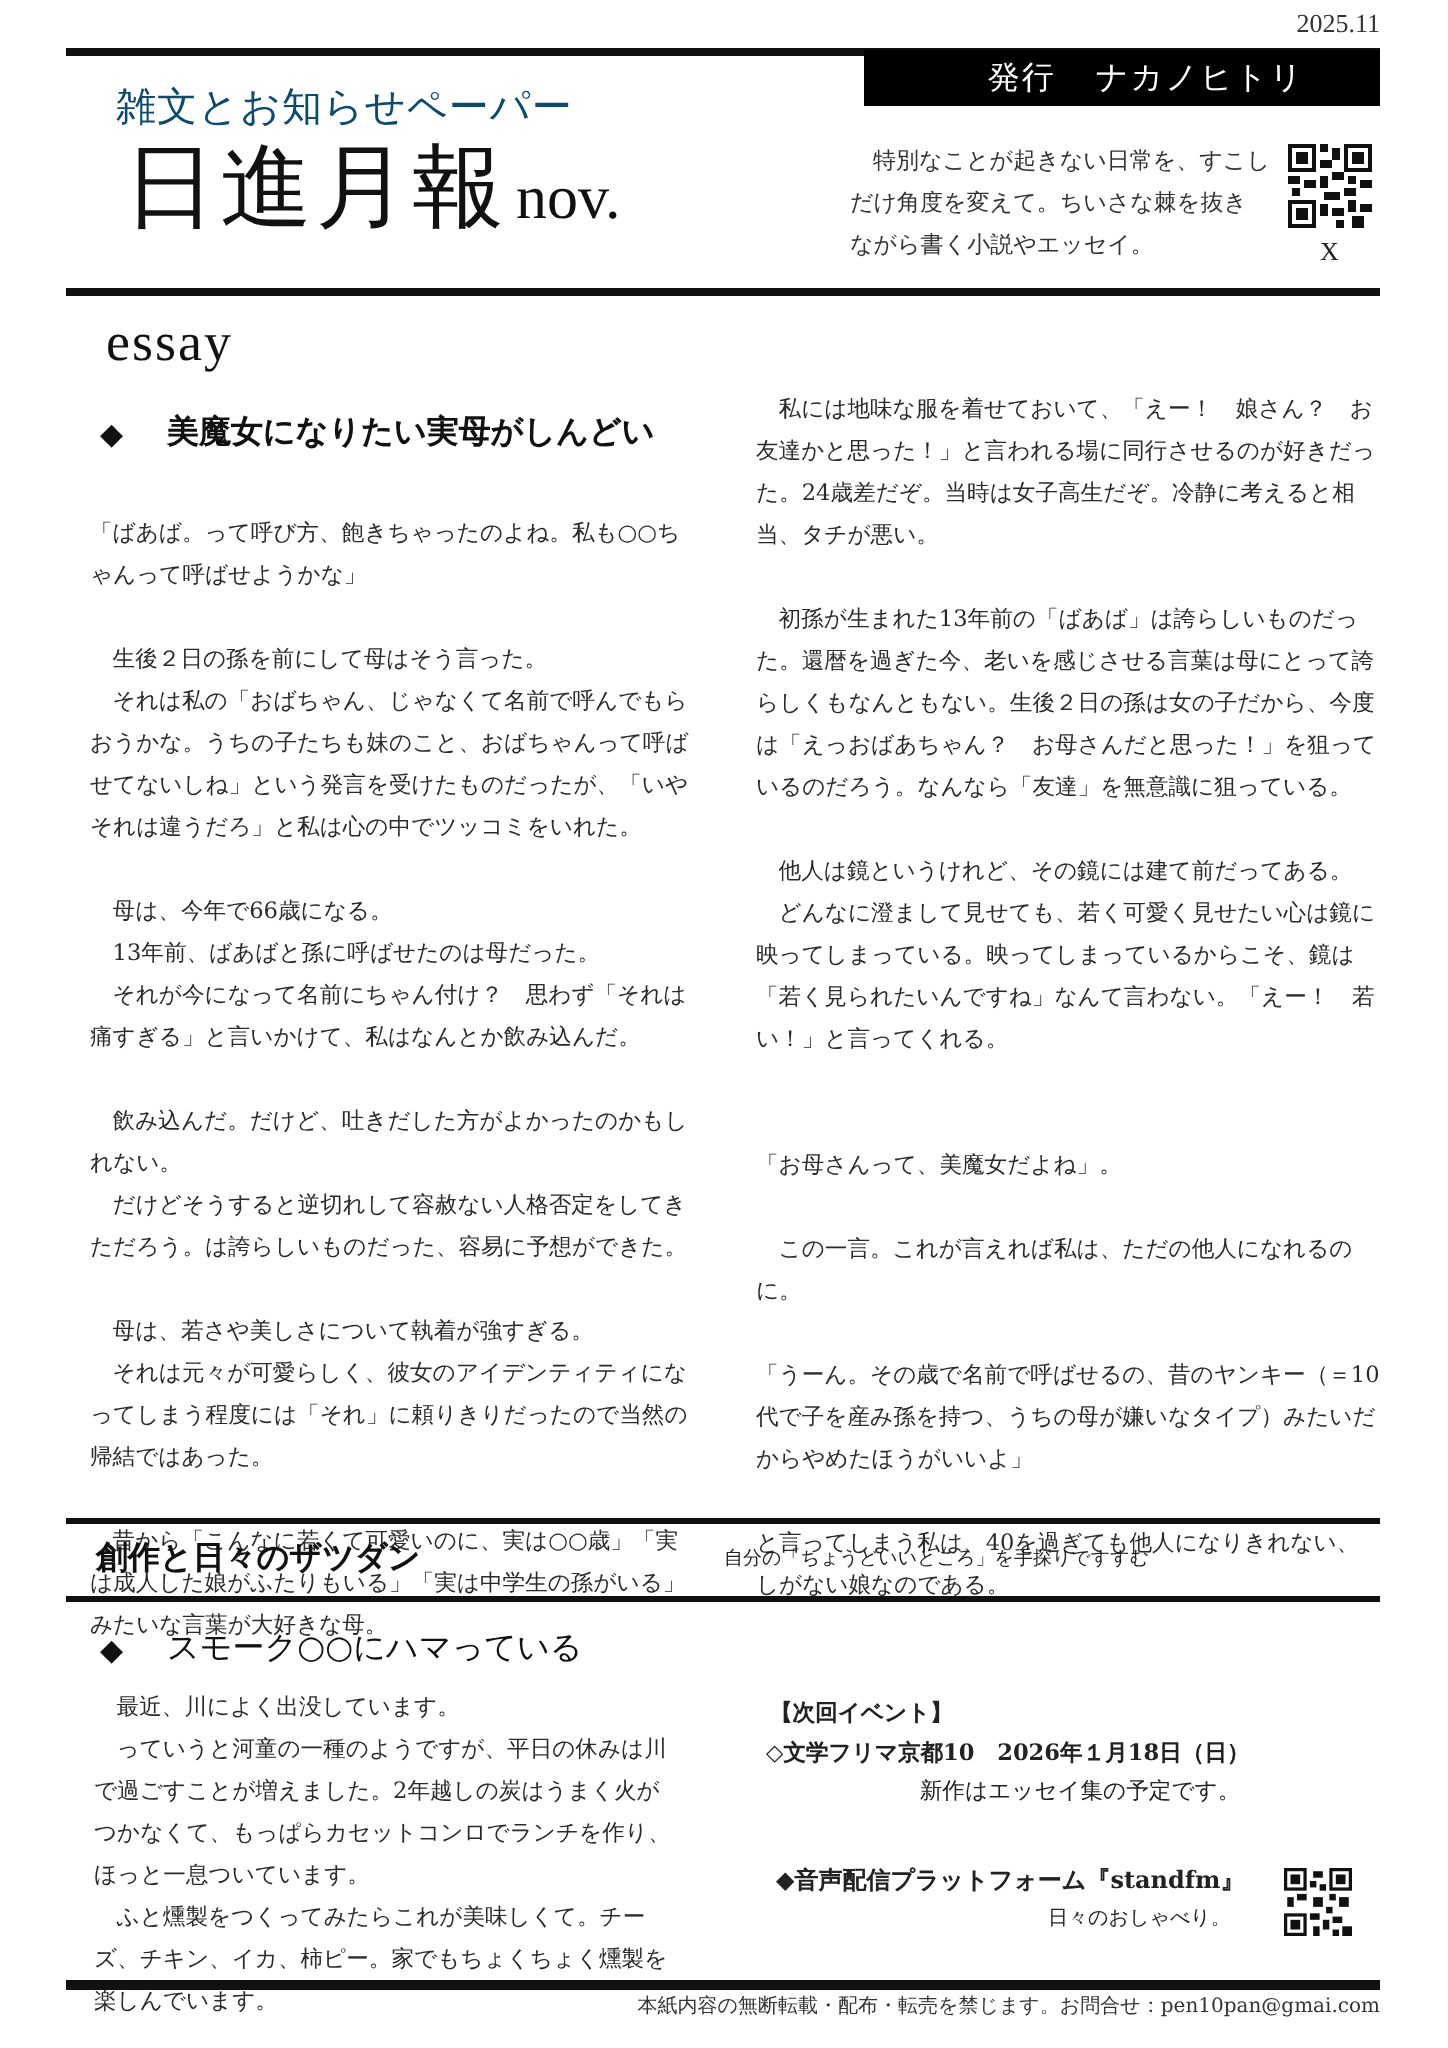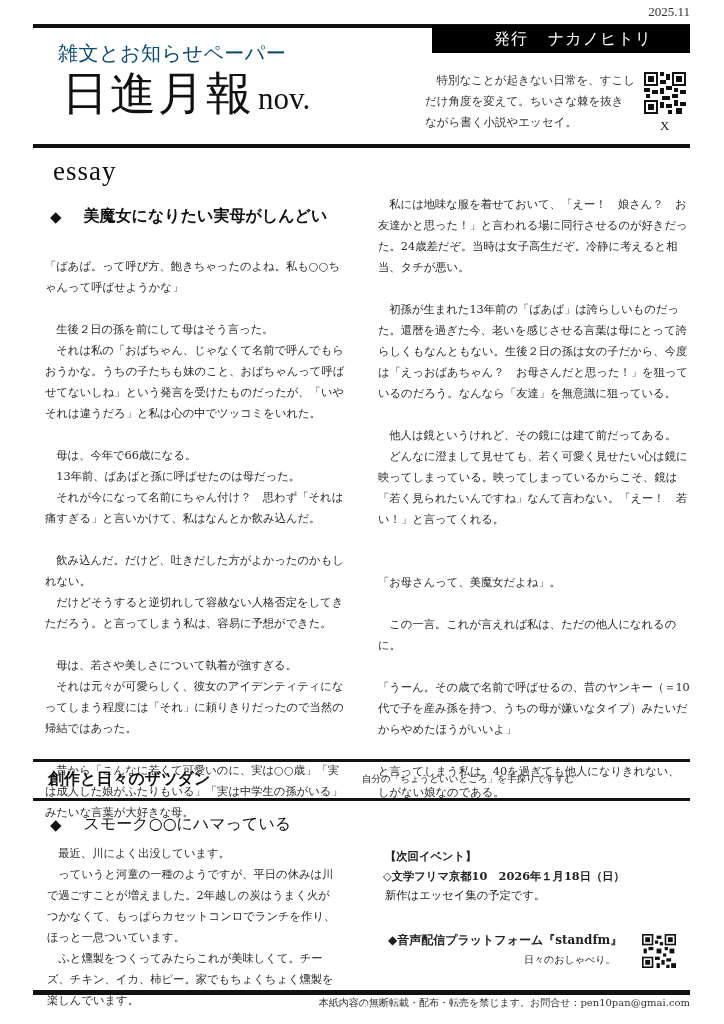--- a/index.html
+++ b/index.html
@@ -93,21 +93,21 @@
     <p class="ni">「ばあば。って呼び方、飽きちゃったのよね。私も○○ちゃんって呼ばせようかな」</p>
     <div class="gap"></div>
     <p>生後２日の孫を前にして母はそう言った。</p>
     <p>それは私の「おばちゃん、じゃなくて名前で呼んでもらおうかな。うちの子たちも妹のこと、おばちゃんって呼ばせてないしね」という発言を受けたものだったが、「いやそれは違うだろ」と私は心の中でツッコミをいれた。</p>
     <div class="gap"></div>
     <p>母は、今年で66歳になる。</p>
     <p>13年前、ばあばと孫に呼ばせたのは母だった。</p>
     <p>それが今になって名前にちゃん付け？　思わず「それは痛すぎる」と言いかけて、私はなんとか飲み込んだ。</p>
     <div class="gap"></div>
     <p>飲み込んだ。だけど、吐きだした方がよかったのかもしれない。</p>
-    <p>だけどそうすると逆切れして容赦ない人格否定をしてきただろう。と言ってしまう私は、容易に予想ができた。</p>
+    <p>だけどそうすると逆切れして容赦ない人格否定をしてきただろう。は誇らしいものだった、容易に予想ができた。</p>
     <div class="gap"></div>
     <p>母は、若さや美しさについて執着が強すぎる。</p>
     <p>それは元々が可愛らしく、彼女のアイデンティティになってしまう程度には「それ」に頼りきりだったので当然の帰結ではあった。</p>
     <div class="gap"></div>
     <p>昔から「こんなに若くて可愛いのに、実は○○歳」「実は成人した娘がふたりもいる」「実は中学生の孫がいる」みたいな言葉が大好きな母。</p>
   </div>
 <div class="abs col" id="essay-right" style="left:378px;top:194px;width:312px;">
     <p>私には地味な服を着せておいて、「えー！　娘さん？　お友達かと思った！」と言われる場に同行させるのが好きだった。24歳差だぞ。当時は女子高生だぞ。冷静に考えると相当、タチが悪い。</p>
     <div class="gap"></div>
     <p>初孫が生まれた13年前の「ばあば」は誇らしいものだった。還暦を過ぎた今、老いを感じさせる言葉は母にとって誇らしくもなんともない。生後２日の孫は女の子だから、今度は「えっおばあちゃん？　お母さんだと思った！」を狙っているのだろう。なんなら「友達」を無意識に狙っている。</p>
@@ -137,21 +137,21 @@
 
 <div class="abs col" id="zatsudan-body" style="left:47px;top:843px;width:292px;">
     <p>最近、川によく出没しています。</p>
     <p>っていうと河童の一種のようですが、平日の休みは川で過ごすことが増えました。2年越しの炭はうまく火がつかなくて、もっぱらカセットコンロでランチを作り、ほっと一息ついています。</p>
     <p>ふと燻製をつくってみたらこれが美味しくて。チーズ、チキン、イカ、柿ピー。家でもちょくちょく燻製を楽しんでいます。</p>
   </div>
 
 <div class="abs event" style="left:385px;top:846px;width:310px;">
   <div class="b">【次回イベント】</div>
   <div class="b" style="margin-left:-2px;">◇文学フリマ京都10　2026年１月18日（日）</div>
-  <div style="">新作はエッセイ集の予定です。</div>
+  <div style="text-align:center;">新作はエッセイ集の予定です。</div>
 </div>
 
 <div class="abs event" style="left:388px;top:930px;width:240px;">
   <div class="b" style="font-size:12px;">◆音声配信プラットフォーム『standfm』</div>
   <div style="font-size:10px;margin-left:136px;">日々のおしゃべり。</div>
 </div>
 <div class="abs qr" style="left:642px;top:934px;width:34px;height:34px;">
   <svg width="34" height="34" viewBox="0 0 21 21">
     <rect width="21" height="21" fill="#fff"></rect>
     <g fill="#111">

